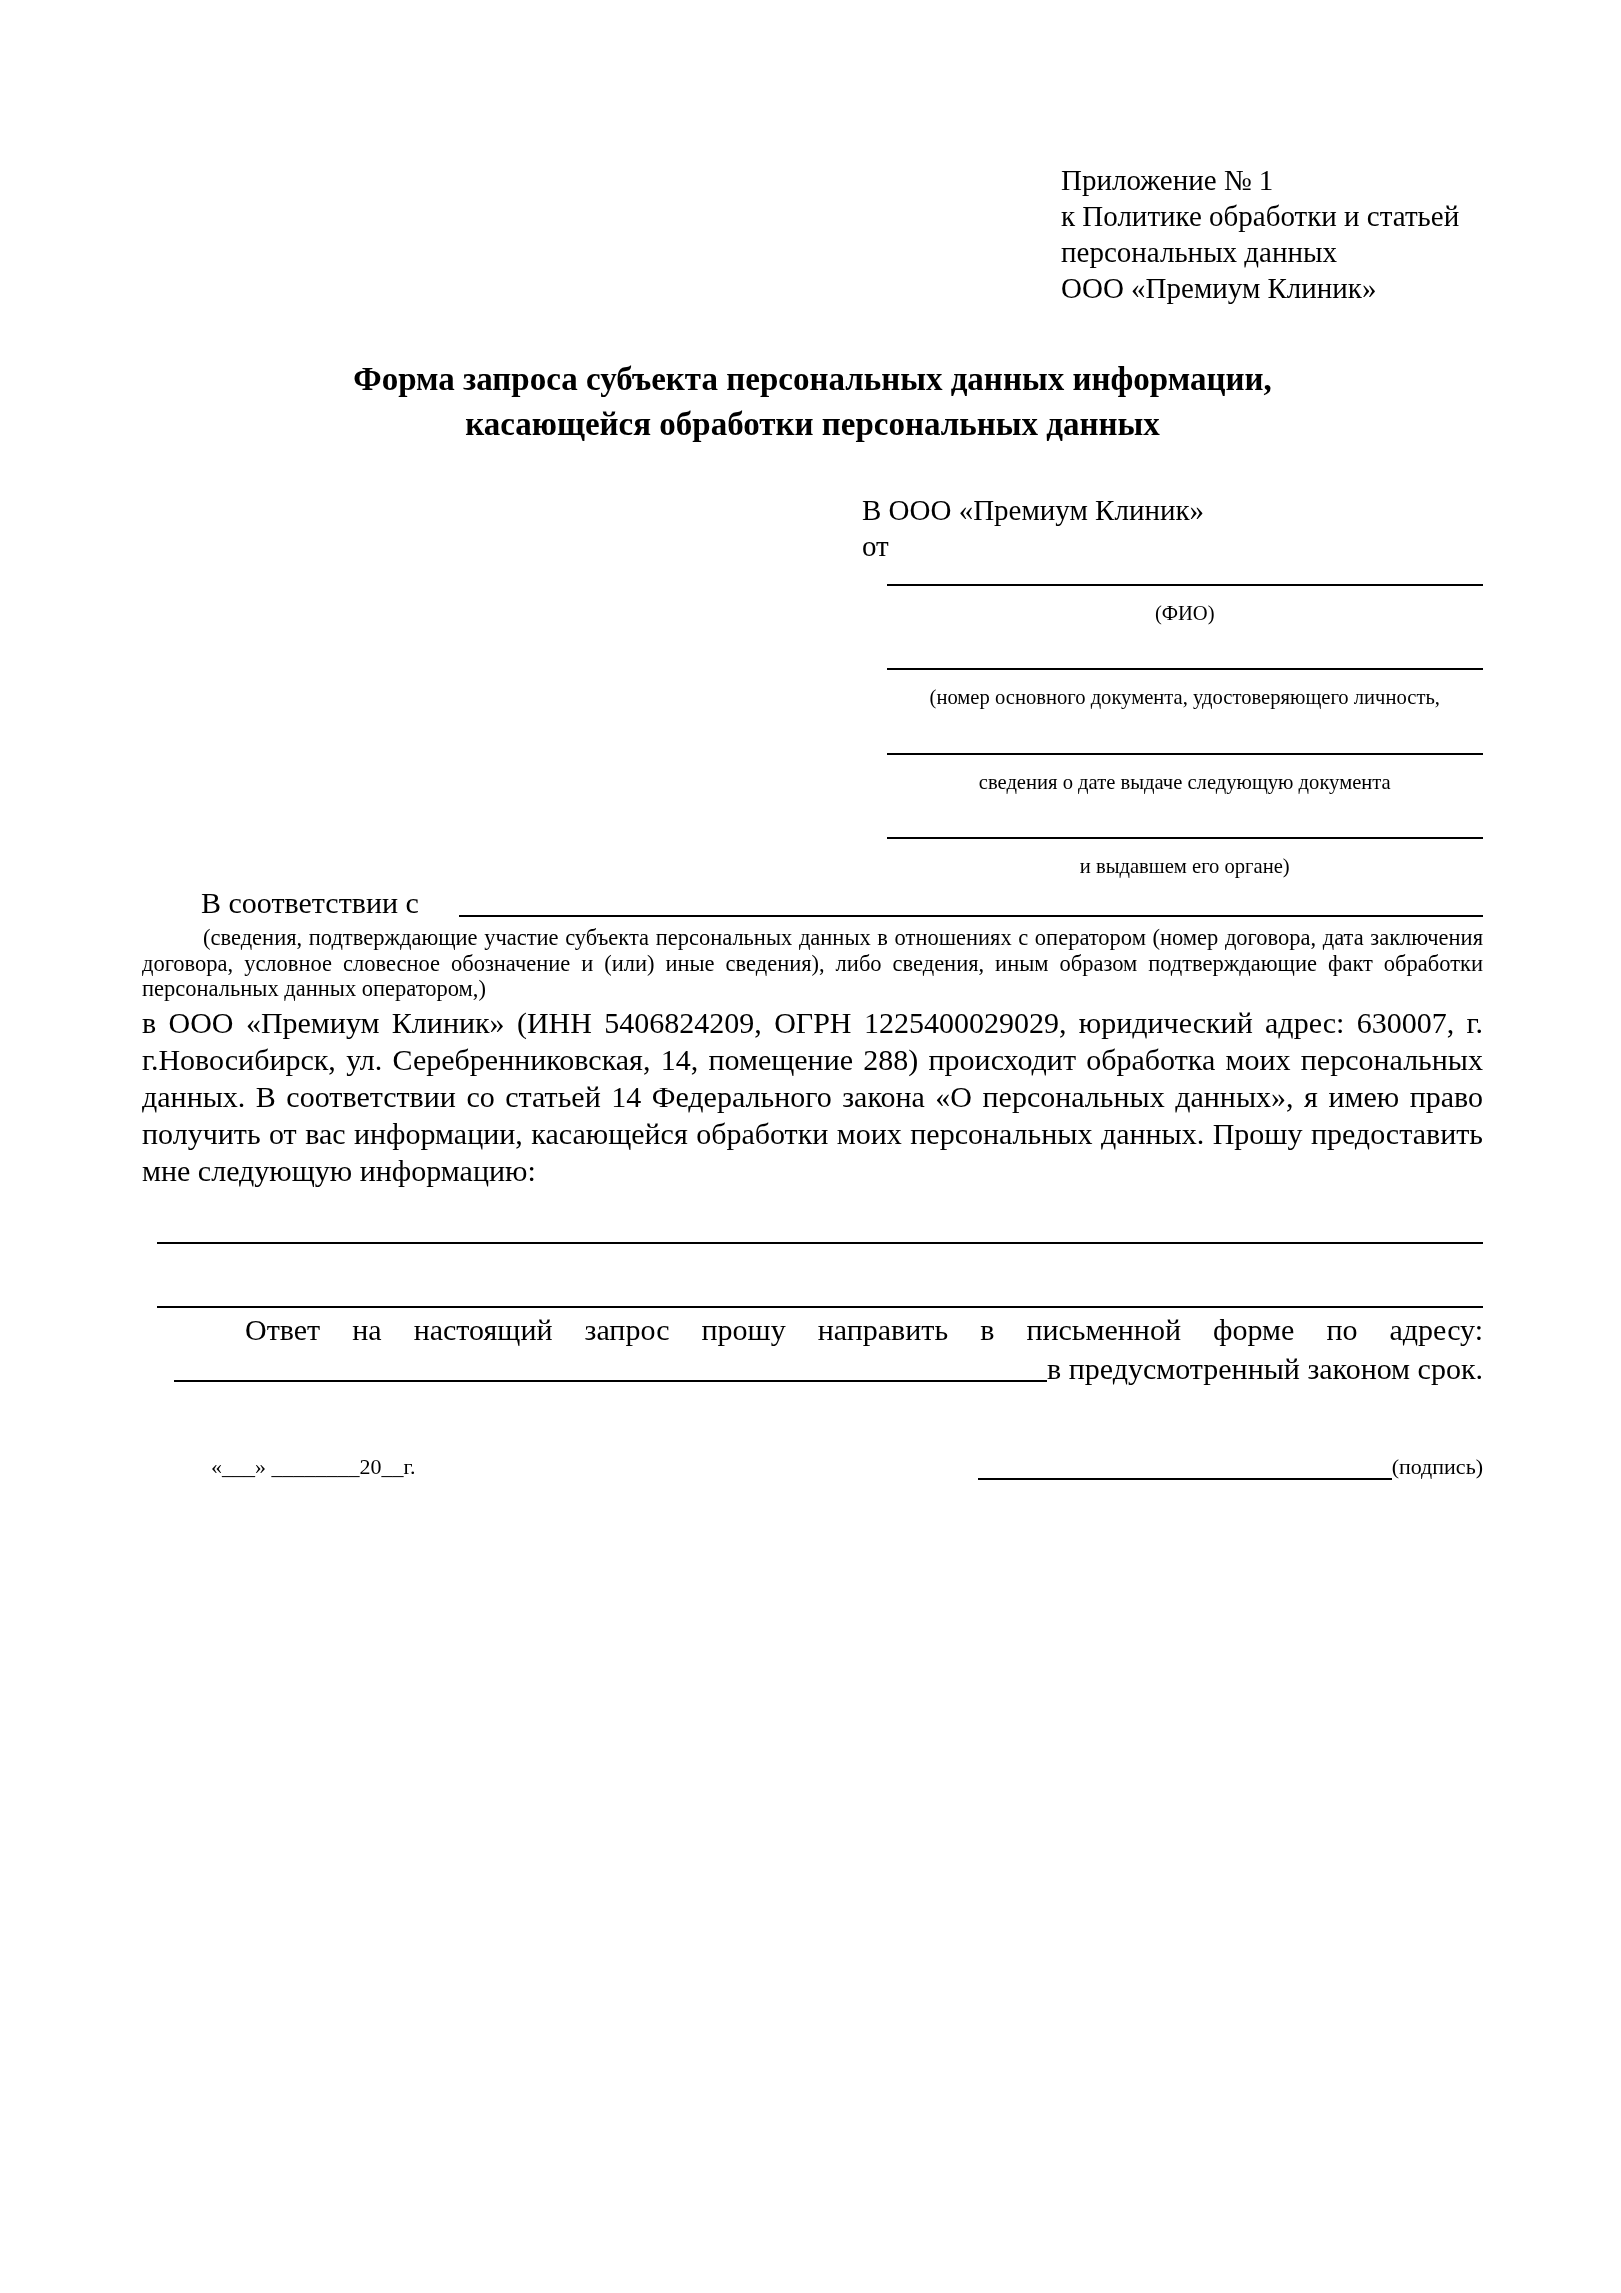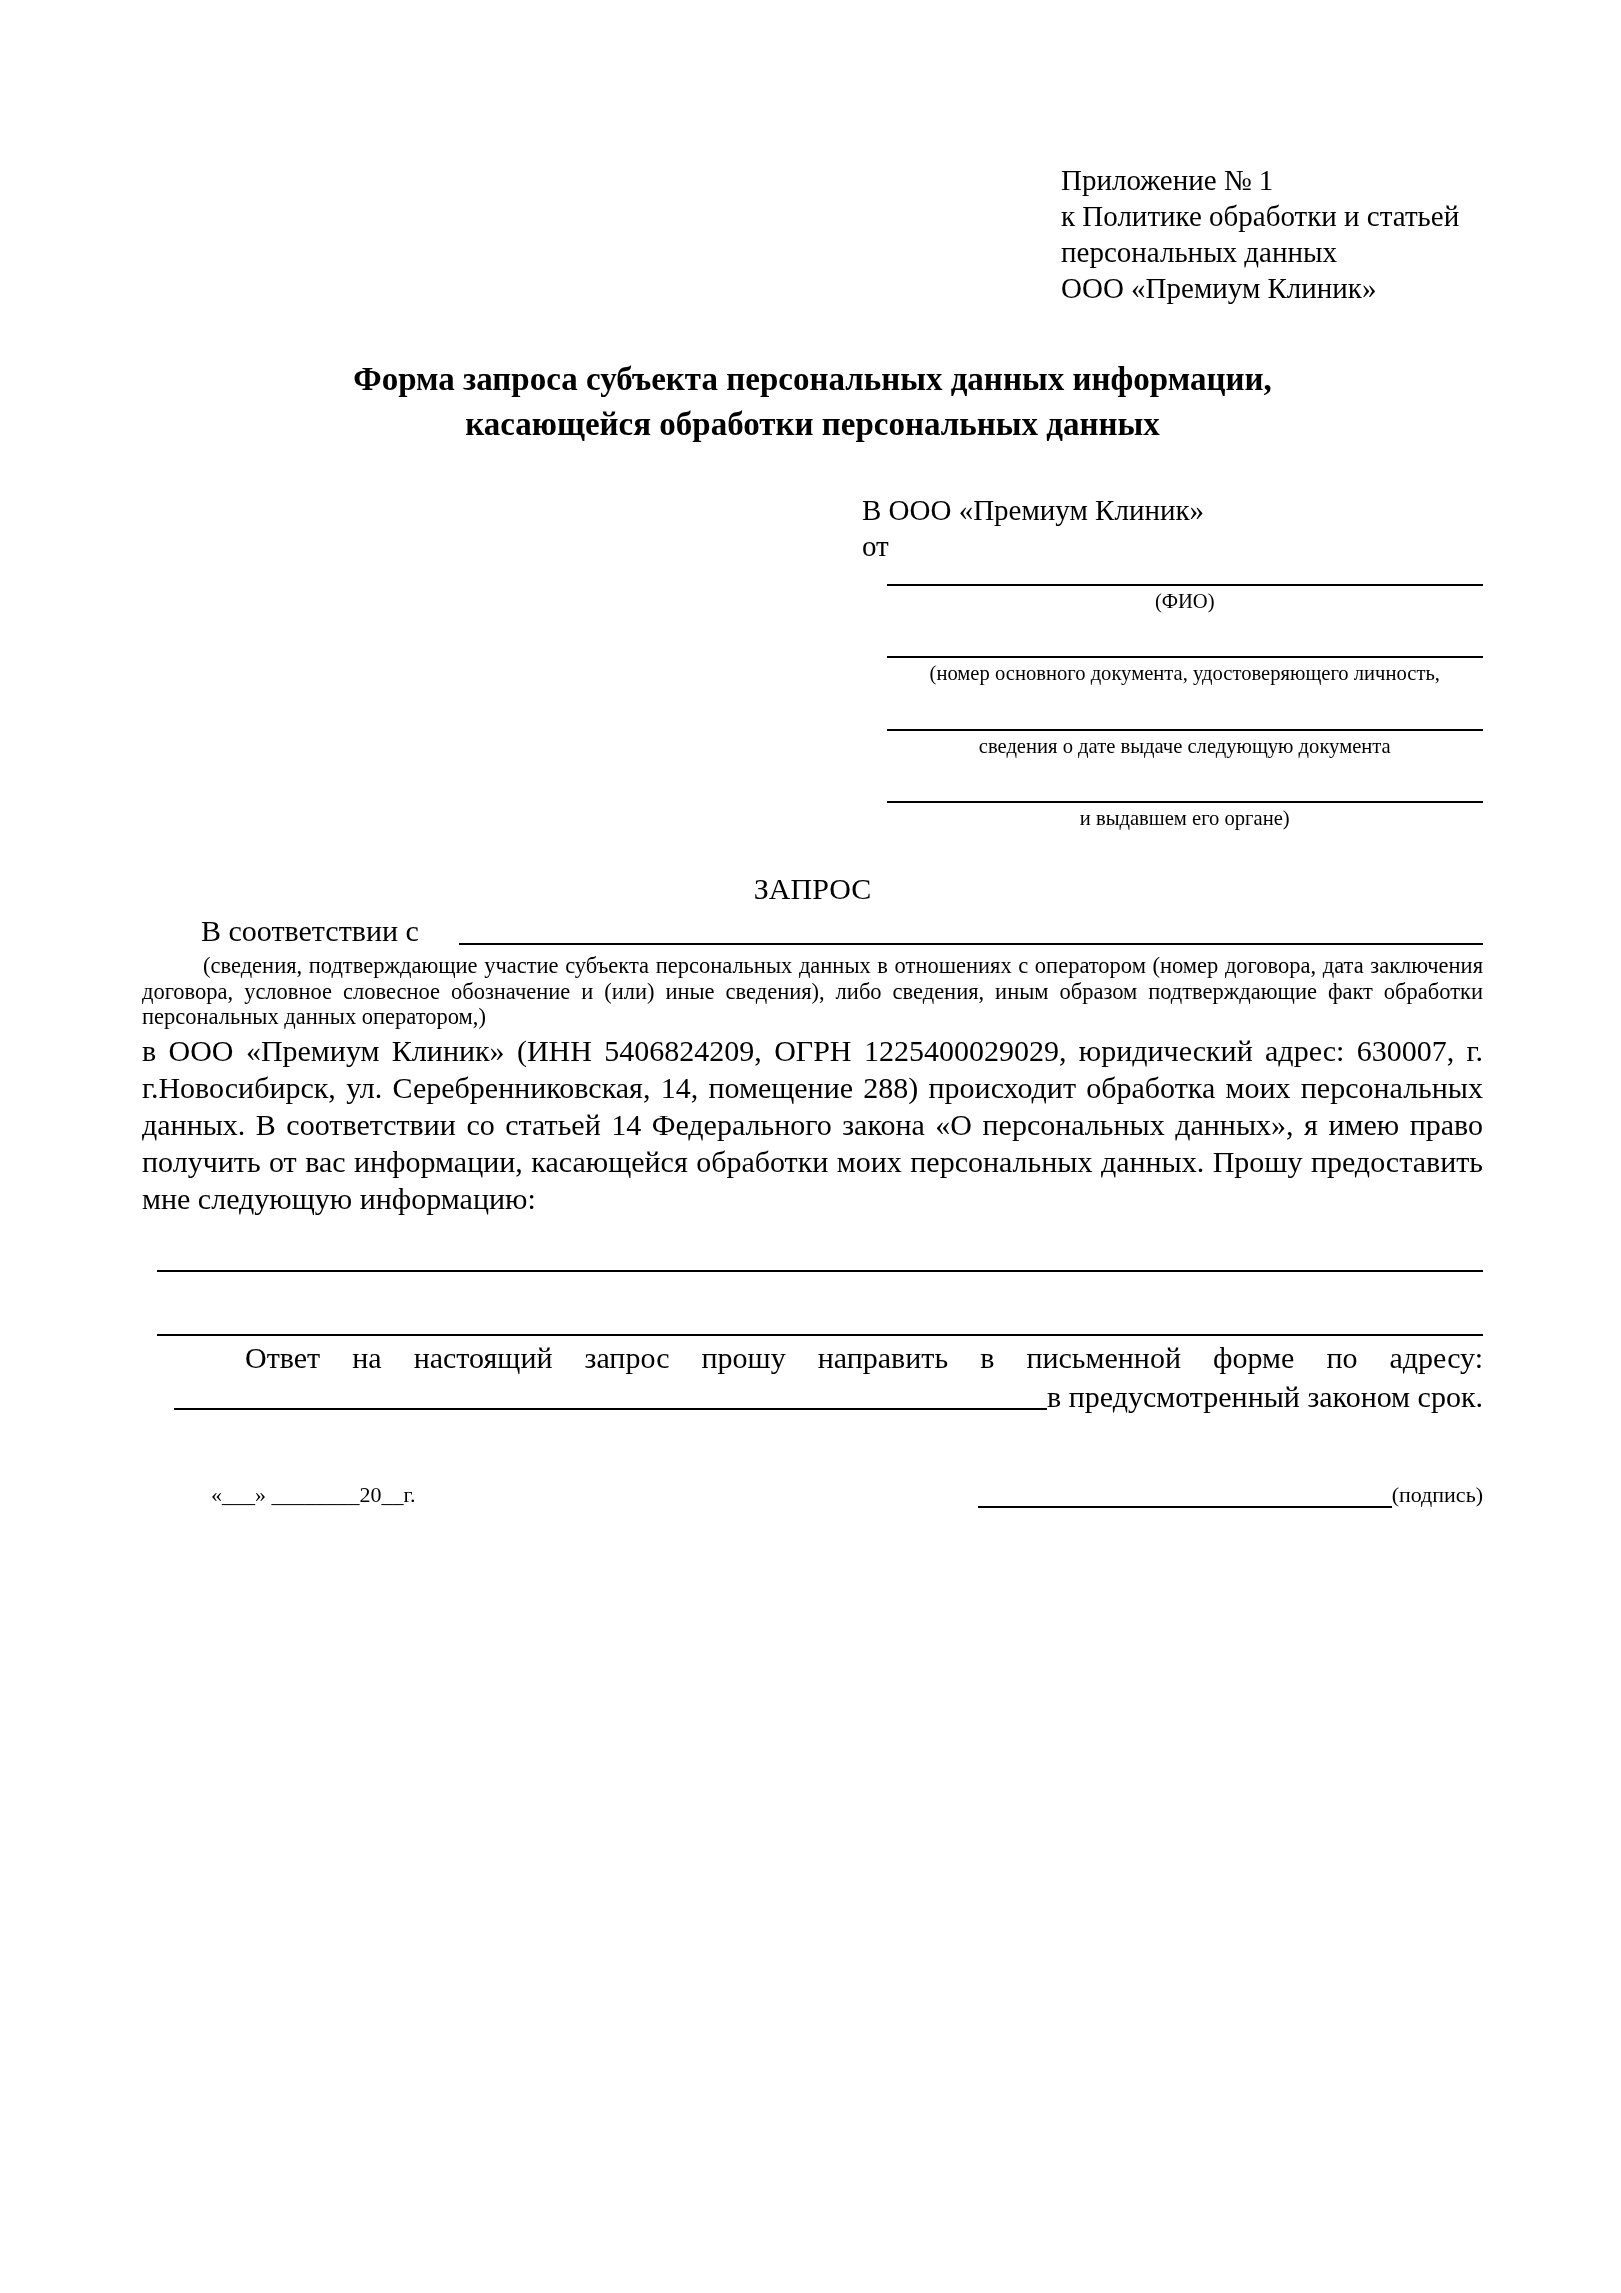--- a/index.html
+++ b/index.html
@@ -49,21 +49,21 @@
     margin-left: 24.5px;
     border-bottom: 2.9px solid #000;
   }
   .recipient .field-line.first { height: 19.6px; }
   .recipient .field-line.next  { height: 43px; }
   .recipient .field-caption {
     margin-left: 24.5px;
     text-align: center;
     font-size: 20.6px;
     line-height: 23.5px;
-    padding-top: 4px;
+    padding-top: 16px;
   }
 
   
   .request-heading {
     margin-top: 39px;
     text-align: center;
     font-size: 30px;
     line-height: 37px;
   }
   .accordance-row {
@@ -185,21 +185,20 @@
       <div class="field-line next"></div>
       <div class="field-caption">(номер основного документа, удостоверяющего личность,</div>
 
       <div class="field-line next"></div>
       <div class="field-caption">сведения о дате выдаче следующую документа</div>
 
       <div class="field-line next"></div>
       <div class="field-caption">и выдавшем его органе)</div>
     </div>
 
-    <div class="request-heading">ЗАПРОС</div>
 
     <div class="accordance-row">
       <span class="label">В соответствии с</span>
       <span class="fill"></span>
     </div>
 
     <div class="fine-print">(сведения, подтверждающие участие субъекта персональных данных в отношениях с оператором (номер договора, дата заключения договора, условное словесное обозначение и (или) иные сведения), либо сведения, иным образом подтверждающие факт обработки персональных данных оператором,)</div>
 
     <div class="body-paragraph">в ООО «Премиум Клиник» (ИНН 5406824209, ОГРН 1225400029029, юридический адрес: 630007, г. г.Новосибирск, ул. Серебренниковская, 14, помещение 288) происходит обработка моих персональных данных. В соответствии со статьей 14 Федерального закона «О персональных данных», я имею право получить от вас информации, касающейся обработки моих персональных данных. Прошу предоставить мне следующую информацию:</div>
 

